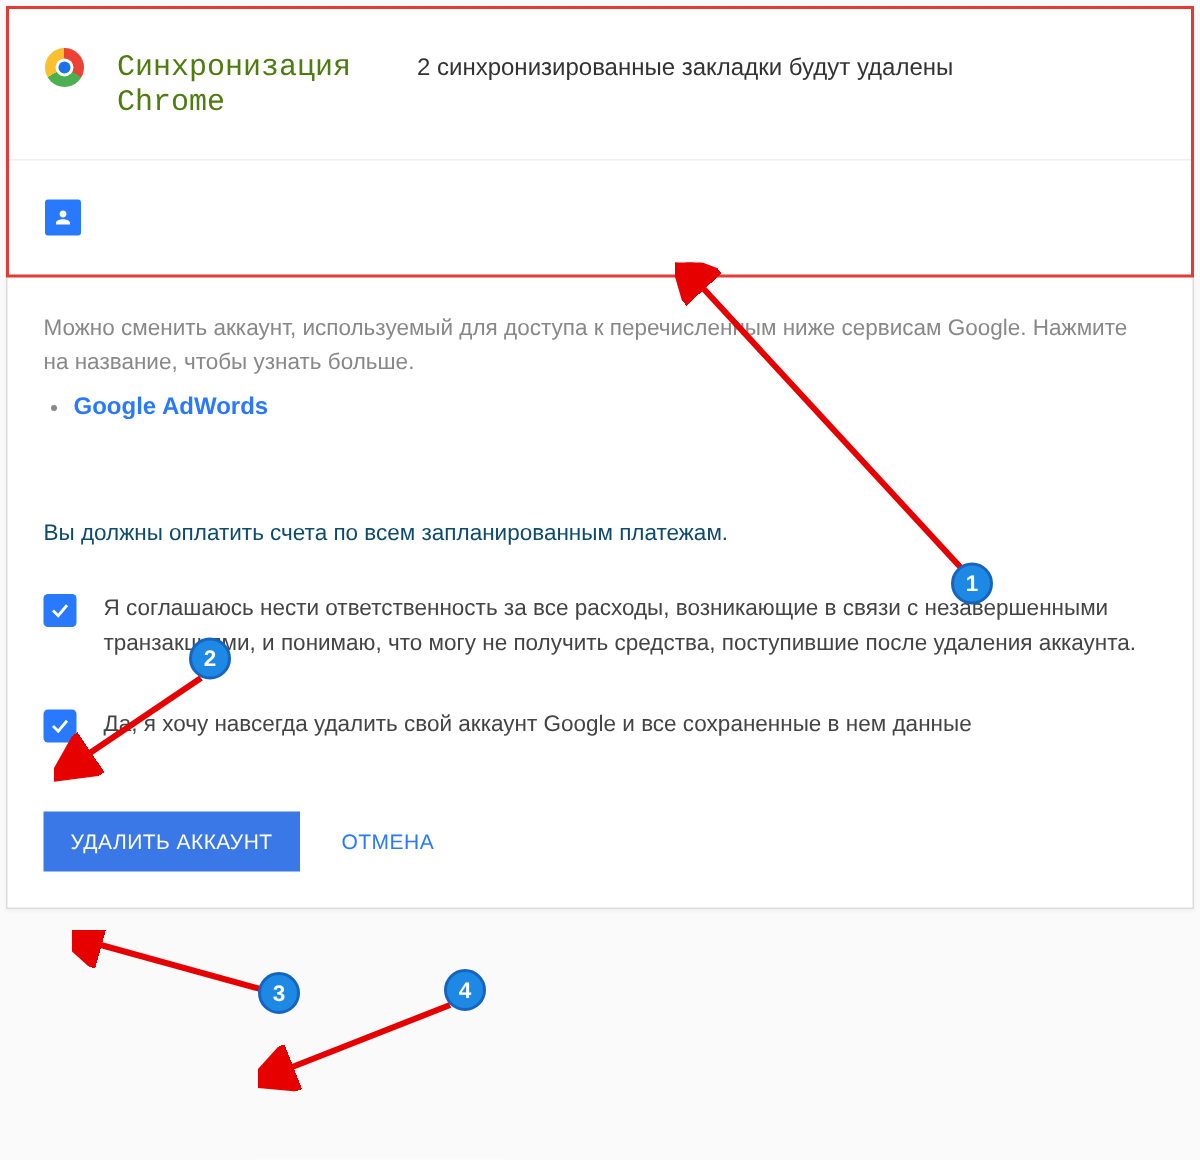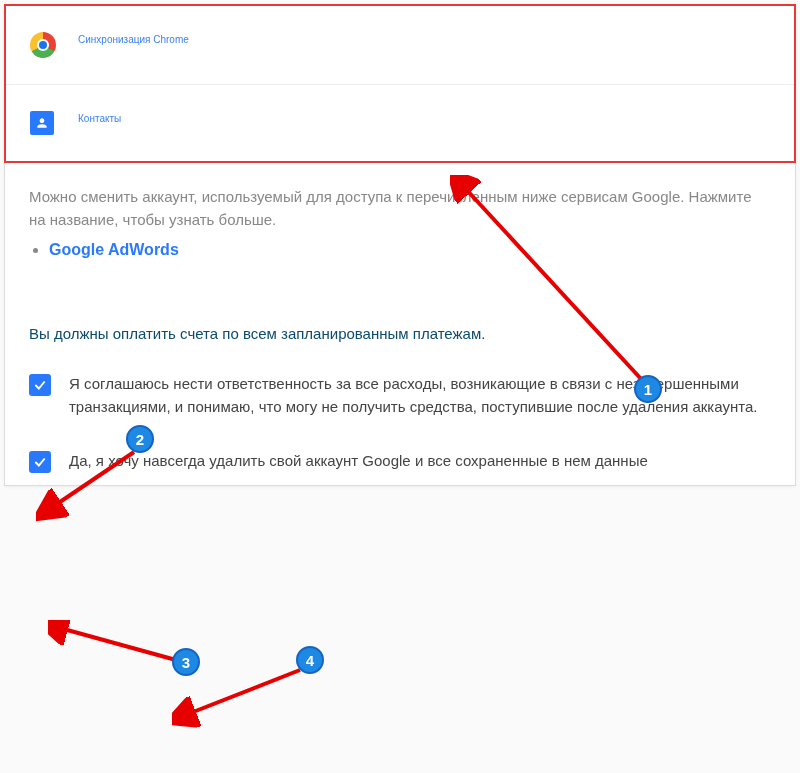--- a/index.html
+++ b/index.html
@@ -31,23 +31,24 @@
   }
   .row:last-child { border-bottom: none; }
   .row .icon-slot {
     width: 48px;
     display: flex;
     justify-content: flex-start;
     align-items: center;
   }
   .row .label-slot {
     width: 200px;
-    font-size: 10px;
-    color: #3b82f6;
+    font-size: 20px;
+    color: #4d7c0f;
     padding-top: 2px;
+    font-family: Liberation Mono, monospace;
   }
   .row .value-slot {
     flex: 1;
     font-size: 16px;
     color: #333;
     padding-top: 2px;
     line-height: 1.5;
   }
   .chrome-icon {
     position: relative;
@@ -187,30 +188,30 @@
 <body>
 
 <div class="card">
 
   <div class="redbox">
     <div class="row">
       <div class="icon-slot">
         <div class="chrome-icon"></div>
       </div>
       <div class="label-slot">Синхронизация Chrome</div>
+      <div class="value-slot">2 синхронизированные закладки будут удалены</div>
     </div>
     <div class="row">
       <div class="icon-slot">
         <div class="contacts-icon">
           <svg width="14" height="14" viewBox="0 0 24 24" fill="#fff">
               <path d="M12 12c2.2 0 4-1.8 4-4s-1.8-4-4-4-4 1.8-4 4 1.8 4 4 4zm0 2c-2.7 0-8 1.3-8 4v2h16v-2c0-2.7-5.3-4-8-4z"></path>
             </svg>
         </div>
       </div>
-      <div class="label-slot">Контакты</div>
     </div>
   </div>
 
   <div class="body-text">Можно сменить аккаунт, используемый для доступа к перечисленным ниже сервисам Google. Нажмите на название, чтобы узнать больше.</div>
 
   <ul class="link-list">
     <li>
       <a href="#">Google AdWords</a>
     </li>
   </ul>
@@ -230,20 +231,24 @@
 
   <div class="consent-row" style="padding-top:18px;">
     <div class="checkbox">
       <svg width="14" height="14" viewBox="0 0 24 24" fill="none" stroke="#fff" stroke-width="3.2">
           <polyline points="4,12 10,18 20,6"></polyline>
         </svg>
     </div>
     <div class="consent-text">Да, я хочу навсегда удалить свой аккаунт Google и все сохраненные в нем данные</div>
   </div>
 
+  <div class="button-row">
+    <button class="btn-primary">УДАЛИТЬ АККАУНТ</button>
+    <button class="btn-text">ОТМЕНА</button>
+  </div>
 </div>
 
 <svg class="arrow" style="left:450px; top:175px;" width="210" height="220">
   <defs>
       <marker id="ah1" markerWidth="8" markerHeight="8" refX="2" refY="4" orient="auto">
         <polygon points="0,0 8,4 0,8" fill="#e60000"></polygon>
       </marker>
     </defs>
   <line x1="192" y1="205" x2="14" y2="12" stroke="#e60000" stroke-width="4" marker-end="url(#ah1)"></line>
 </svg>

